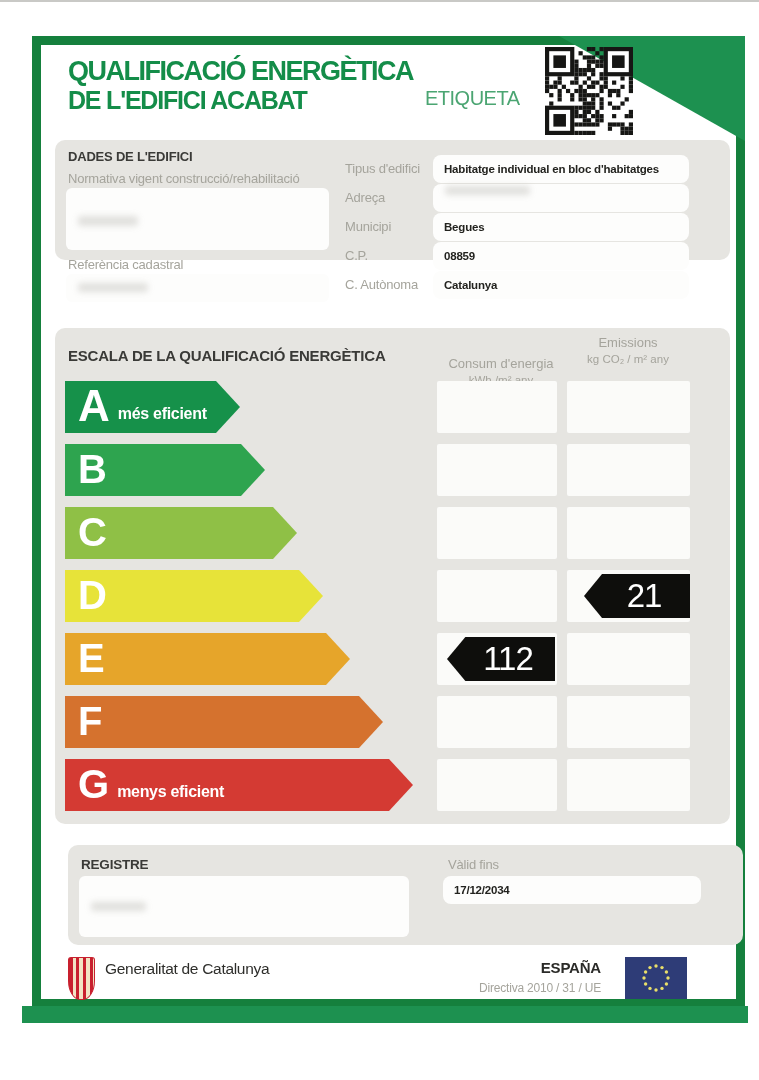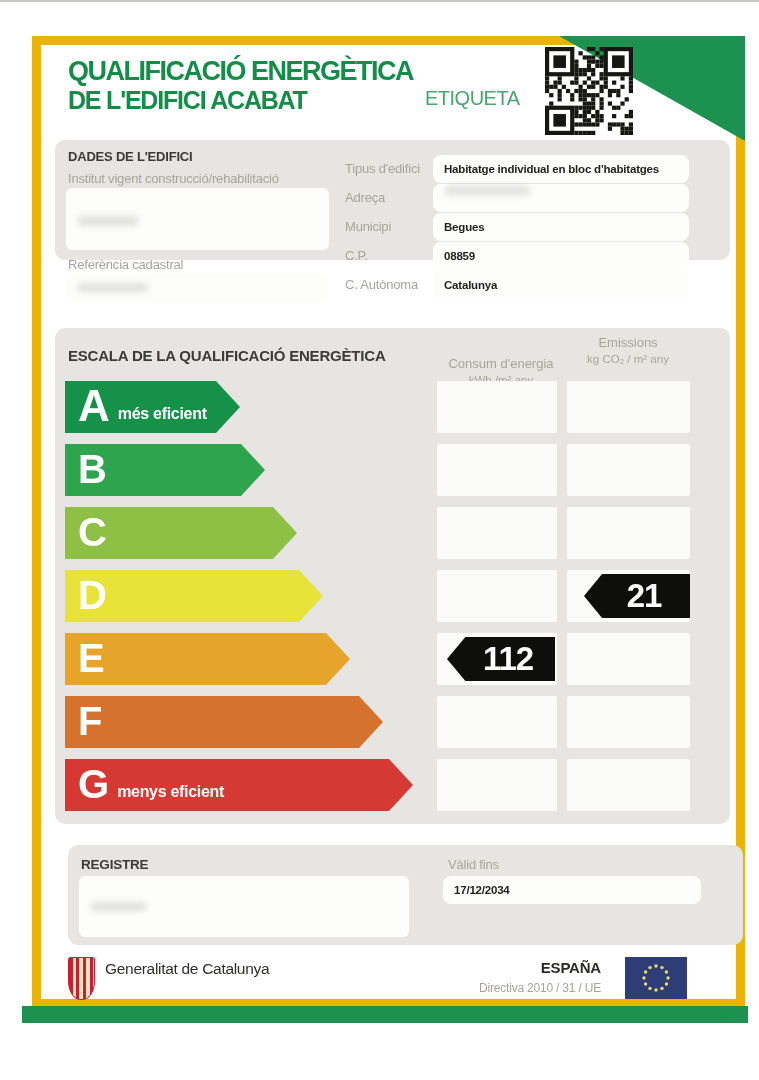--- a/index.html
+++ b/index.html
@@ -1,21 +1,21 @@
 <!DOCTYPE html>
 <html><head>
 <meta charset="utf-8">
 <style>
   * { margin:0; padding:0; box-sizing:border-box; }
   html,body { width:759px; height:1080px; background:#ffffff; overflow:hidden;
               font-family:"Liberation Sans", sans-serif; }
   .topline { position:absolute; left:0; top:0; width:759px; height:2px; background:#c9c9c6; }
 
   .card { position:absolute; left:32px; top:36px; width:713px; height:972px;
-          background:#fff; border:9px solid #eab308; }
+          background:#fff; border:9px solid #15803d; }
 
   .corner-cut { position:absolute; top:-9px; right:-9px; width:186px; height:105px;
                 background:#1d9150; clip-path:polygon(0 0,100% 0,100% 100%); }
 
   
   .title { position:absolute; left:27px; top:11px; color:#148d49; font-weight:bold; line-height:1.12; }
   .title .l1 { font-size:27px; letter-spacing:-1.5px; }
   .title .l2 { font-size:25px; letter-spacing:-1.2px; }
   .etiqueta { position:absolute; left:384px; top:42px; font-size:20px; color:#4ba572;
               font-weight:400; letter-spacing:-0.5px; }
@@ -68,21 +68,21 @@
           letter-spacing:-0.3px; }
   
   .erow:nth-child(1) .arrow{width:175px} .erow:nth-child(2) .arrow{width:200px}
   .erow:nth-child(3) .arrow{width:232px} .erow:nth-child(4) .arrow{width:258px}
   .erow:nth-child(5) .arrow{width:285px} .erow:nth-child(6) .arrow{width:318px}
   .erow:nth-child(7) .arrow{width:348px}
 
   .badge { position:absolute; top:4px; height:44px; background:#0e0e0c; color:#fff;
            clip-path:polygon(0 50%, 17% 0, 100% 0, 100% 100%, 17% 100%);
            display:flex; align-items:center; justify-content:center; }
-  .badge span { font-size:33px; font-weight:bold; letter-spacing:-1px; padding-left:14px; }
+  .badge span { font-size:33px; font-weight:normal; letter-spacing:-1px; padding-left:14px; }
   .badge.b-consum { left:10px; width:108px; }
   .badge.b-emis { right:0; width:106px; }
 
   
   .p-registre .sec-h { position:absolute; left:13px; top:12px; font-size:13.5px; }
   .box-reg { left:11px; top:31px; width:330px; height:61px; }
   .lbl-valid { position:absolute; left:380px; top:12px; }
   .box-valid { left:375px; top:31px; width:258px; height:28px; border-radius:8px; }
 
   
@@ -261,21 +261,21 @@
         <rect x="56" y="0" width="28" height="28"></rect>
         <rect x="60" y="4" width="20" height="20" fill="#fff"></rect>
         <rect x="64" y="8" width="12" height="12" fill="#161614"></rect>
         <rect x="0" y="56" width="28" height="28"></rect>
         <rect x="4" y="60" width="20" height="20" fill="#fff"></rect>
         <rect x="8" y="64" width="12" height="12" fill="#161614"></rect>
       </svg></div>
 
   <div class="panel p-dades">
     <div class="sec-h">DADES DE L'EDIFICI</div>
-    <div class="glabel lbl-norm">Institut vigent construcció/rehabilitació</div>
+    <div class="glabel lbl-norm">Normativa vigent construcció/rehabilitació</div>
     <div class="wbox box-norm">
       <div class="smudge" style="left:12px; top:28px; width:60px; height:10px;"></div>
     </div>
     <div class="glabel lbl-cad">Referència cadastral</div>
     <div class="wbox box-cad">
       <div class="smudge" style="left:12px; top:9px; width:70px; height:9px;"></div>
     </div>
 
     <div class="frow" style="top:15px">
       <div class="glabel flabel">Tipus d'edifici</div>

